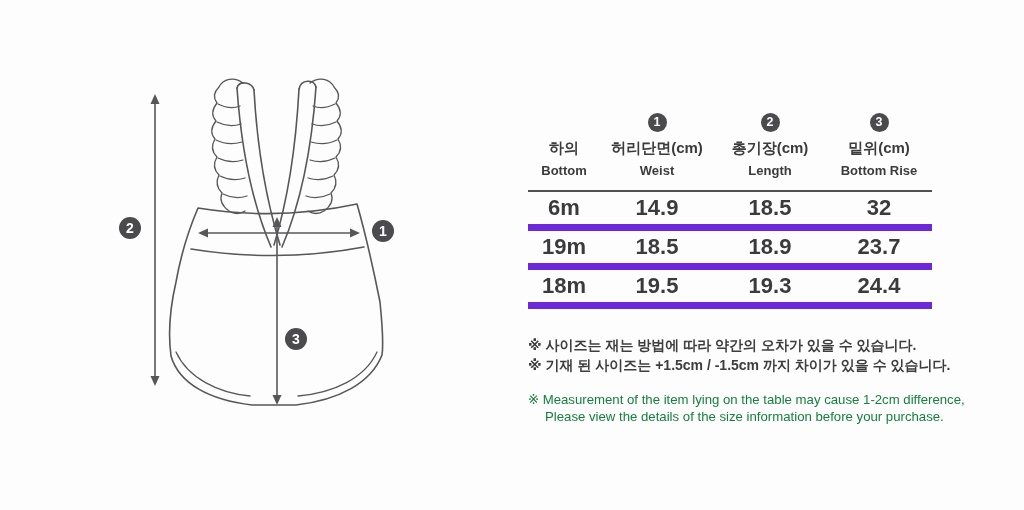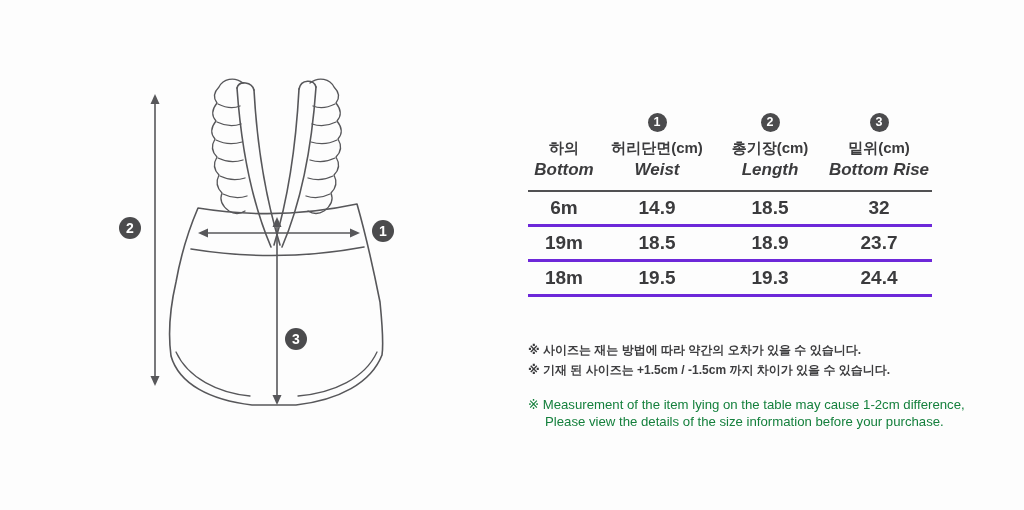--- a/index.html
+++ b/index.html
@@ -19,25 +19,25 @@
   table.size-table col.c2{width:112px;}
   table.size-table col.c3{width:106px;}
   .size-table td,.size-table th{text-align:center;padding:0;font-weight:700;color:#3b3b3d;}
   .badge-row td{height:24px;vertical-align:top;}
   .badge{
     display:inline-flex;align-items:center;justify-content:center;
     width:19px;height:19px;border-radius:50%;
     background:#4b4b4d;color:#ffffff;font-size:12.5px;font-weight:700;line-height:1;
   }
   .ko-row td{height:22px;font-size:15px;vertical-align:bottom;}
-  .en-row td{height:24px;font-size:17px;vertical-align:middle;padding-bottom:8px;
-             border-bottom:2px solid #515153;font-style:italic;}
-  .data-row td{height:32px;font-size:19px;border-bottom:3px solid #6d28d9;margin-top:29px;}
-  
-  .kr-notes{margin-top:43px;font-size:12px;line-height:20px;font-weight:700;color:#3d3d3f;}
+  .en-row td{height:24px;font-size:13px;vertical-align:middle;padding-bottom:8px;
+             border-bottom:2px solid #515153;}
+  .data-row td{height:32px;font-size:22px;border-bottom:7px solid #6d28d9;margin-top:29px;}
+  
+  .kr-notes{margin-top:26px;font-size:14px;line-height:20px;font-weight:700;color:#3d3d3f;}
   .en-notes{margin-top:17px;font-size:13.2px;line-height:16.5px;font-weight:400;color:#15803d;}
   .en-notes .indent{padding-left:17px;}
   .note-line{white-space:nowrap;}
   
   .ln{fill:none;stroke:#57575a;stroke-width:1.6;stroke-linecap:round;stroke-linejoin:round;}
   .ln-thin{fill:none;stroke:#57575a;stroke-width:1.3;stroke-linecap:round;stroke-linejoin:round;}
   .arrow{stroke:#57575a;stroke-width:1.6;}
   .arrow-head{fill:#57575a;stroke:none;}
   .marker-circle{fill:#4b4b4d;}
   .marker-num{fill:#ffffff;font-family:"Liberation Sans","DejaVu Sans",sans-serif;

